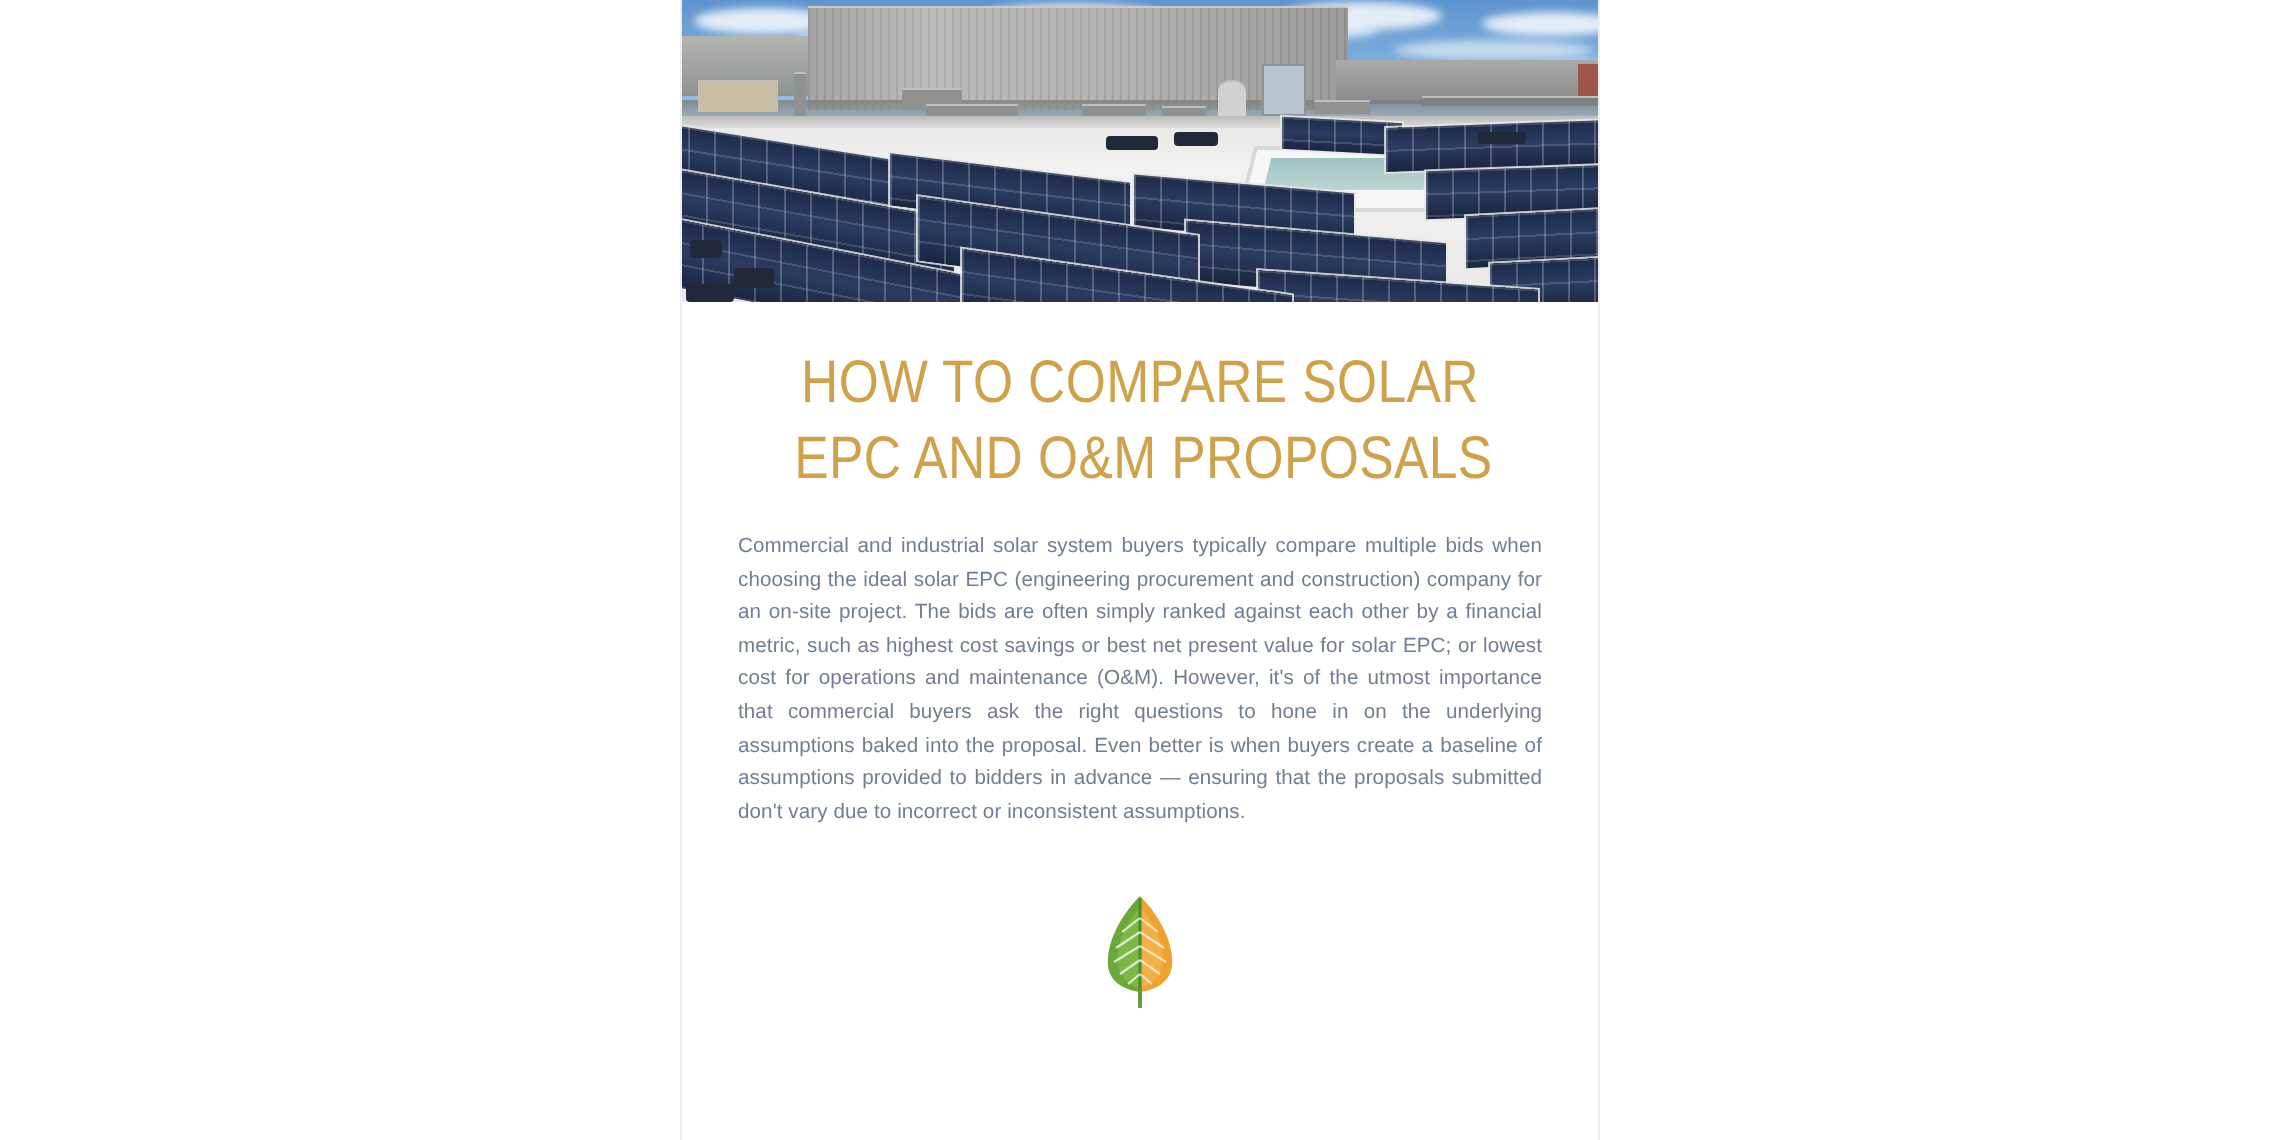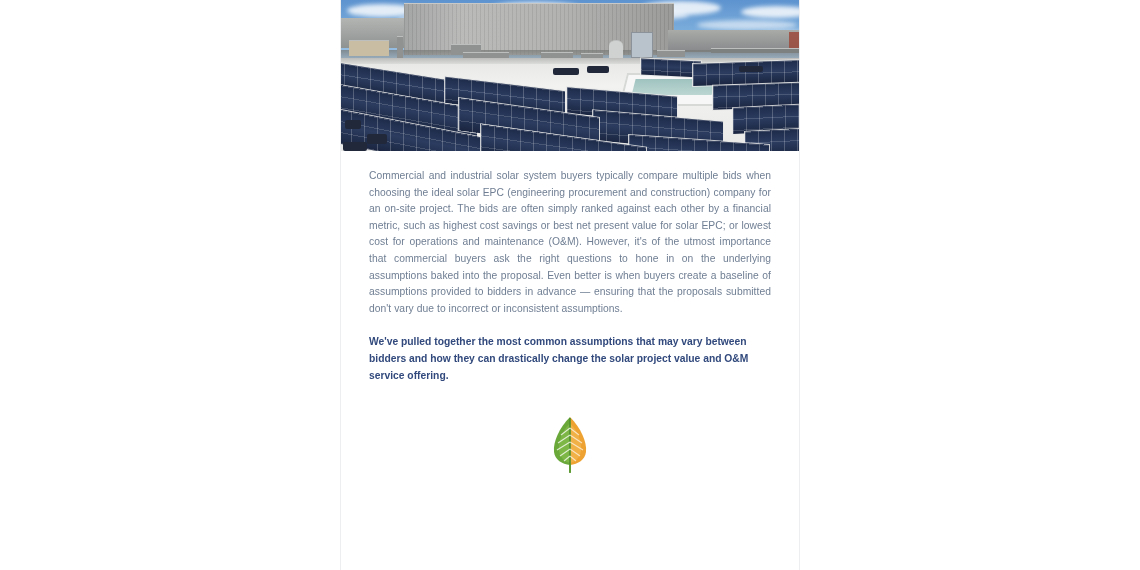--- a/index.html
+++ b/index.html
@@ -308,24 +308,27 @@
       <div class="foot f1"></div>
       <div class="foot f2"></div>
       <div class="foot f3"></div>
       <div class="foot f4"></div>
       <div class="foot f5"></div>
       <div class="foot f6"></div>
     </div>
 
     <div id="doc-body">
 
+      <div id="title-block">
+        <div class="doc-title-line">HOW TO COMPARE SOLAR</div>
+        <div class="doc-title-line">EPC AND O&amp;M PROPOSALS</div>
+      </div>
 
       <p id="intro-paragraph">Commercial and industrial solar system buyers typically compare multiple bids when choosing the ideal solar EPC (engineering procurement and construction) company for an on-site project. The bids are often simply ranked against each other by a financial metric, such as highest cost savings or best net present value for solar EPC; or lowest cost for operations and maintenance (O&amp;M). However, it's of the utmost importance that commercial buyers ask the right questions to hone in on the underlying assumptions baked into the proposal. Even better is when buyers create a baseline of assumptions provided to bidders in advance — ensuring that the proposals submitted don't vary due to incorrect or inconsistent assumptions.</p>
 
-      <p id="highlight-paragraph">We've pulled together the most common assumptions that may vary between bidders and how they can drastically change the solar project value and O&amp;M service offering.</p>
 
       <div id="logo-block">
 
         <svg id="logo-mark" viewBox="0 0 62 60">
 
           <path d="M31 3 C20 14, 14 28, 15 38 C16 46, 23 50, 31 51 Z" fill="#6aa83a"></path>
 
           <path d="M31 3 C42 14, 48 28, 47 38 C46 46, 39 50, 31 51 Z" fill="#eda231"></path>
 
           <path d="M31 9 C23 17, 19 28, 20 37 C21 44, 26 48, 31 49 Z" fill="#8cc24e" opacity="0.55"></path>

